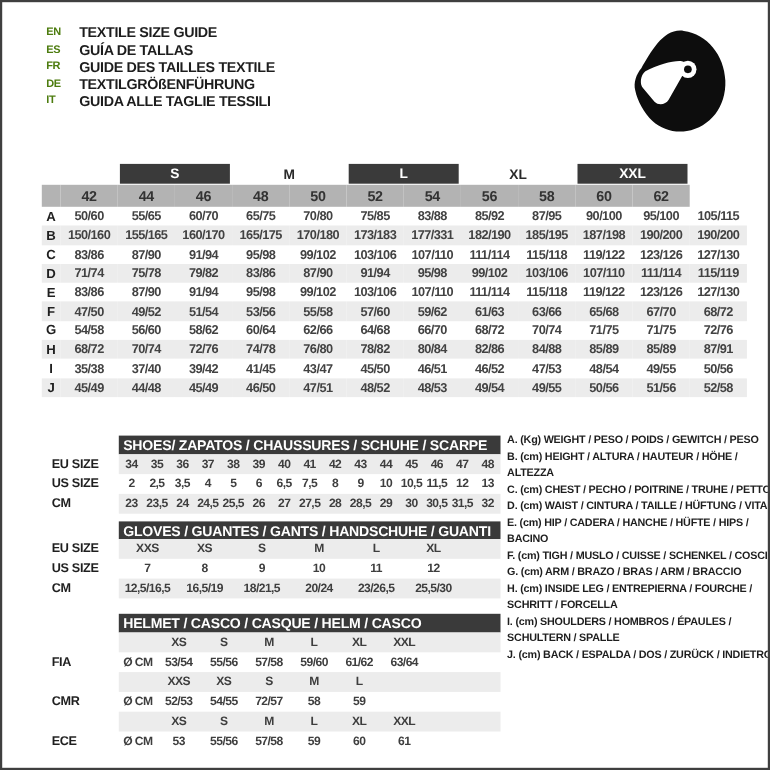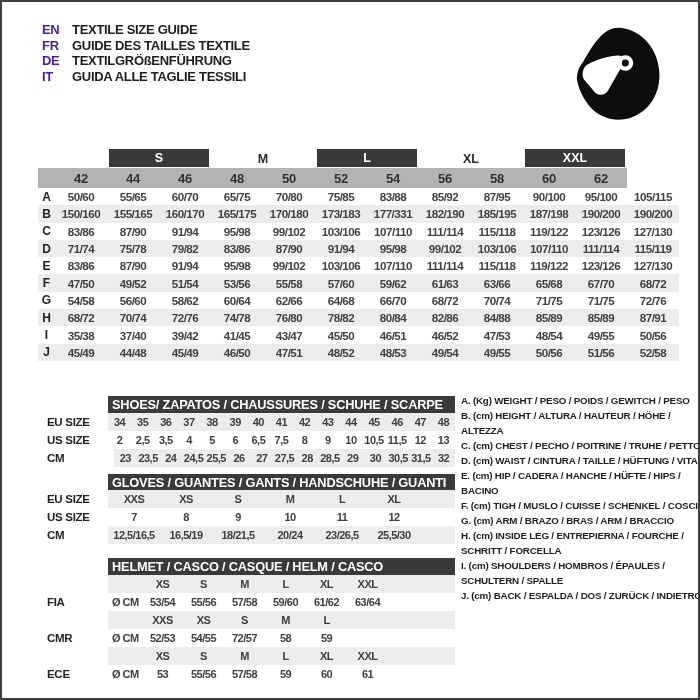--- a/index.html
+++ b/index.html
@@ -4,21 +4,21 @@
 <style>
   *{margin:0;padding:0;box-sizing:border-box}
   html,body{background:#fff}
   body{width:700px;height:700px;font-family:"Liberation Sans","DejaVu Sans",sans-serif;}
   #frame{position:relative;width:700px;height:700px;background:#fff;border:2px solid #3f3f3f;overflow:hidden;
          --dark:#3a3a3a;--band:#b3b3b3;--stripe:#ececec;}
 
   
   #langs{position:absolute;left:40px;top:20px}
   .lang-row{display:flex;height:15.5px;align-items:center}
-  .lang-code{width:30px;font-weight:bold;font-size:13px;color:#4c1d95;letter-spacing:-0.3px}
+  .lang-code{width:30px;font-weight:bold;font-size:10px;color:#4d7c0f;letter-spacing:-0.3px}
   .lang-title{font-weight:bold;font-size:13px;color:#1d1d1d;letter-spacing:-0.3px;white-space:nowrap}
 
   
   #helmet-icon{position:absolute;left:570px;top:22px;width:92px;height:102px}
 
   
   #main-table{position:absolute;left:36px;top:147px;display:grid;
               grid-template-columns:17px repeat(12,52px);
               grid-template-rows:19px 20px repeat(10,17.3px)}
   .grp{font-size:12.5px;font-weight:bold;color:#2a2a2a;display:flex;align-items:center;justify-content:center}
@@ -47,20 +47,24 @@
 </style>
 </head>
 <body>
 
 <div id="frame" style="--dark: #3a3a3a; --band: #b3b3b3; --stripe: #ececec;">
 
   <div id="langs">
       <div class="lang-row">
         <div class="lang-code">EN</div>
         <div class="lang-title">TEXTILE SIZE GUIDE</div>
+      </div>
+      <div class="lang-row">
+        <div class="lang-code">ES</div>
+        <div class="lang-title">GUÍA DE TALLAS</div>
       </div>
       <div class="lang-row">
         <div class="lang-code">FR</div>
         <div class="lang-title">GUIDE DES TAILLES TEXTILE</div>
       </div>
       <div class="lang-row">
         <div class="lang-code">DE</div>
         <div class="lang-title">TEXTILGRÖßENFÜHRUNG</div>
       </div>
       <div class="lang-row">
@@ -261,21 +265,21 @@
         <div class="c">7,5</div>
         <div class="c">8</div>
         <div class="c">9</div>
         <div class="c">10</div>
         <div class="c">10,5</div>
         <div class="c">11,5</div>
         <div class="c">12</div>
         <div class="c">13</div>
       </div>
       <div class="row-label" style="grid-area: 4 / 1;">CM</div>
-      <div class="bar graybar" style="grid-area: 4 / 2; grid-template-columns: repeat(15, 1fr); margin-left: 6px;">
+      <div class="bar graybar" style="grid-area: 4 / 2; grid-template-columns: repeat(15, 1fr);">
         <div class="c">23</div>
         <div class="c">23,5</div>
         <div class="c">24</div>
         <div class="c">24,5</div>
         <div class="c">25,5</div>
         <div class="c">26</div>
         <div class="c">27</div>
         <div class="c">27,5</div>
         <div class="c">28</div>
         <div class="c">28,5</div>

